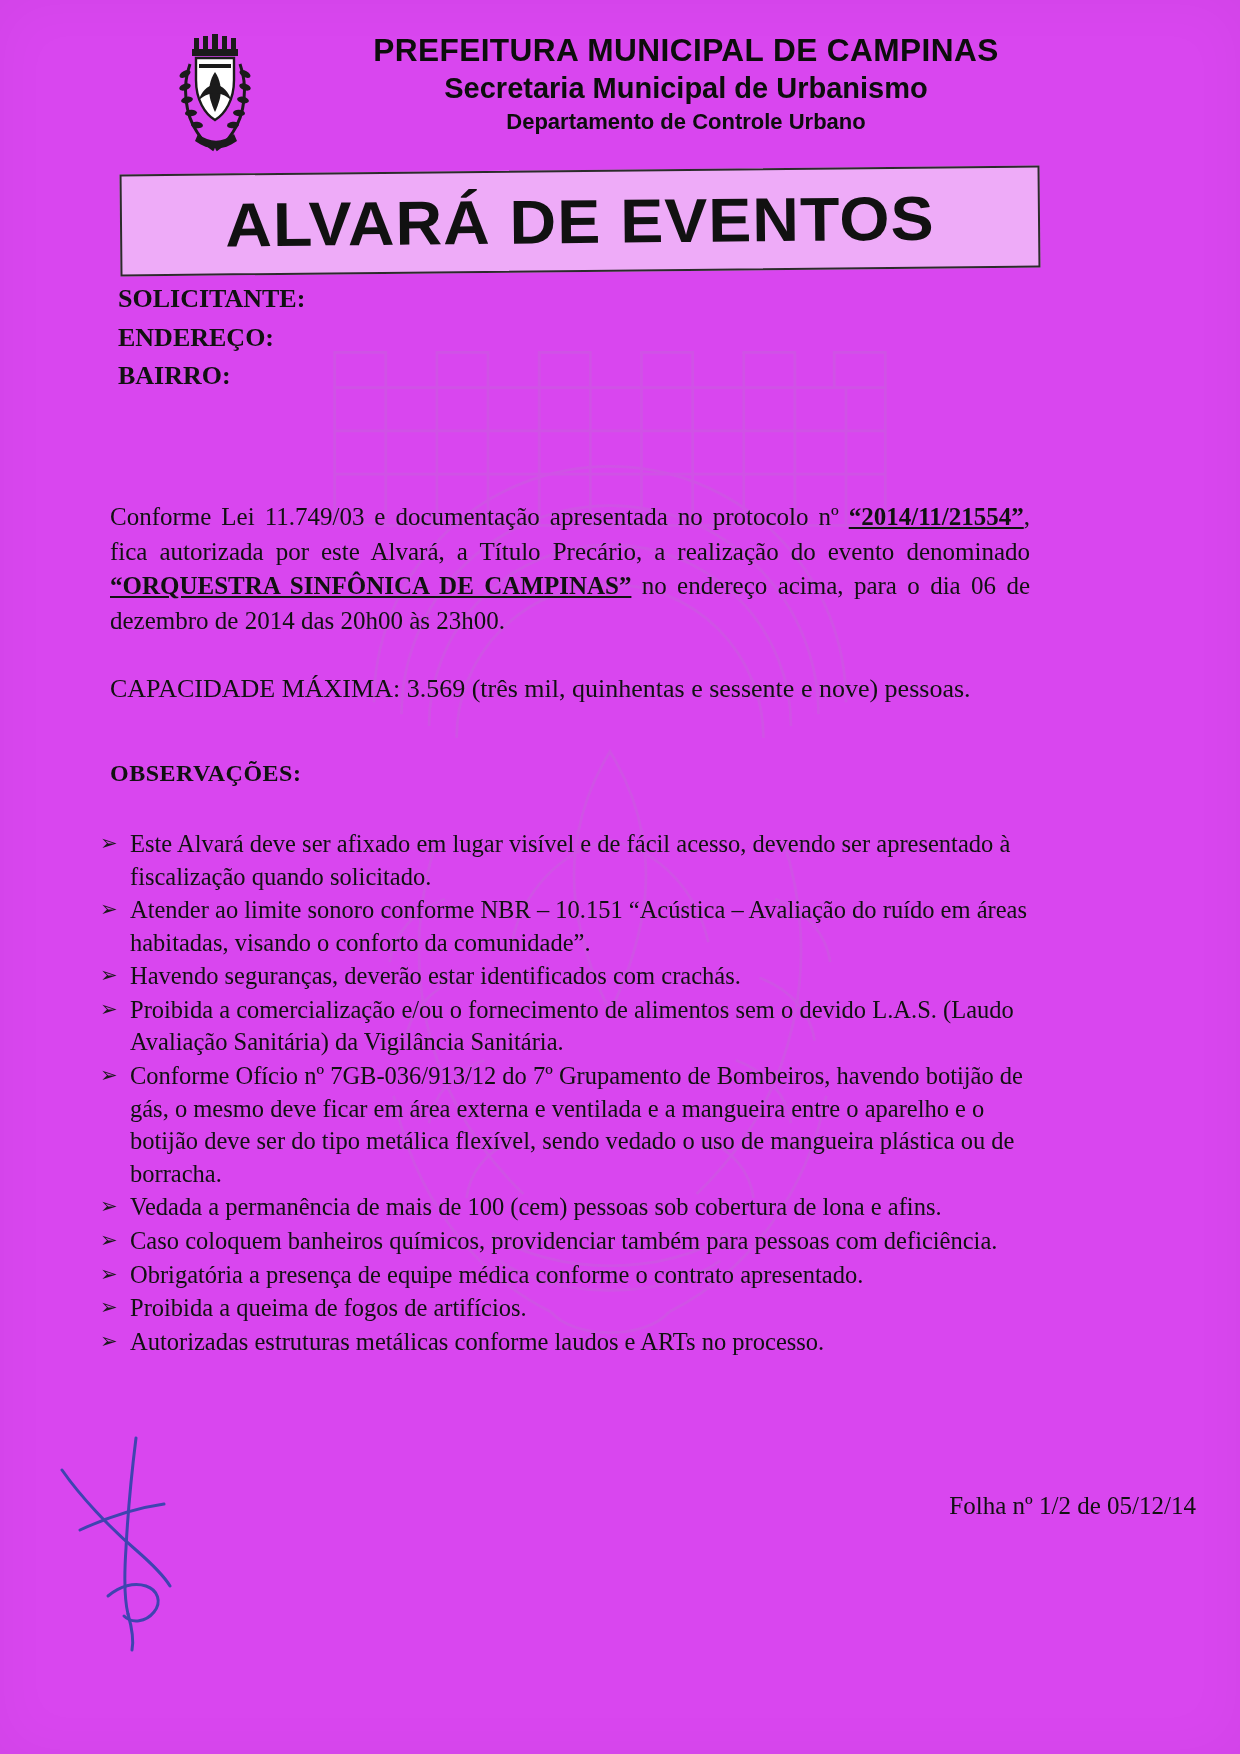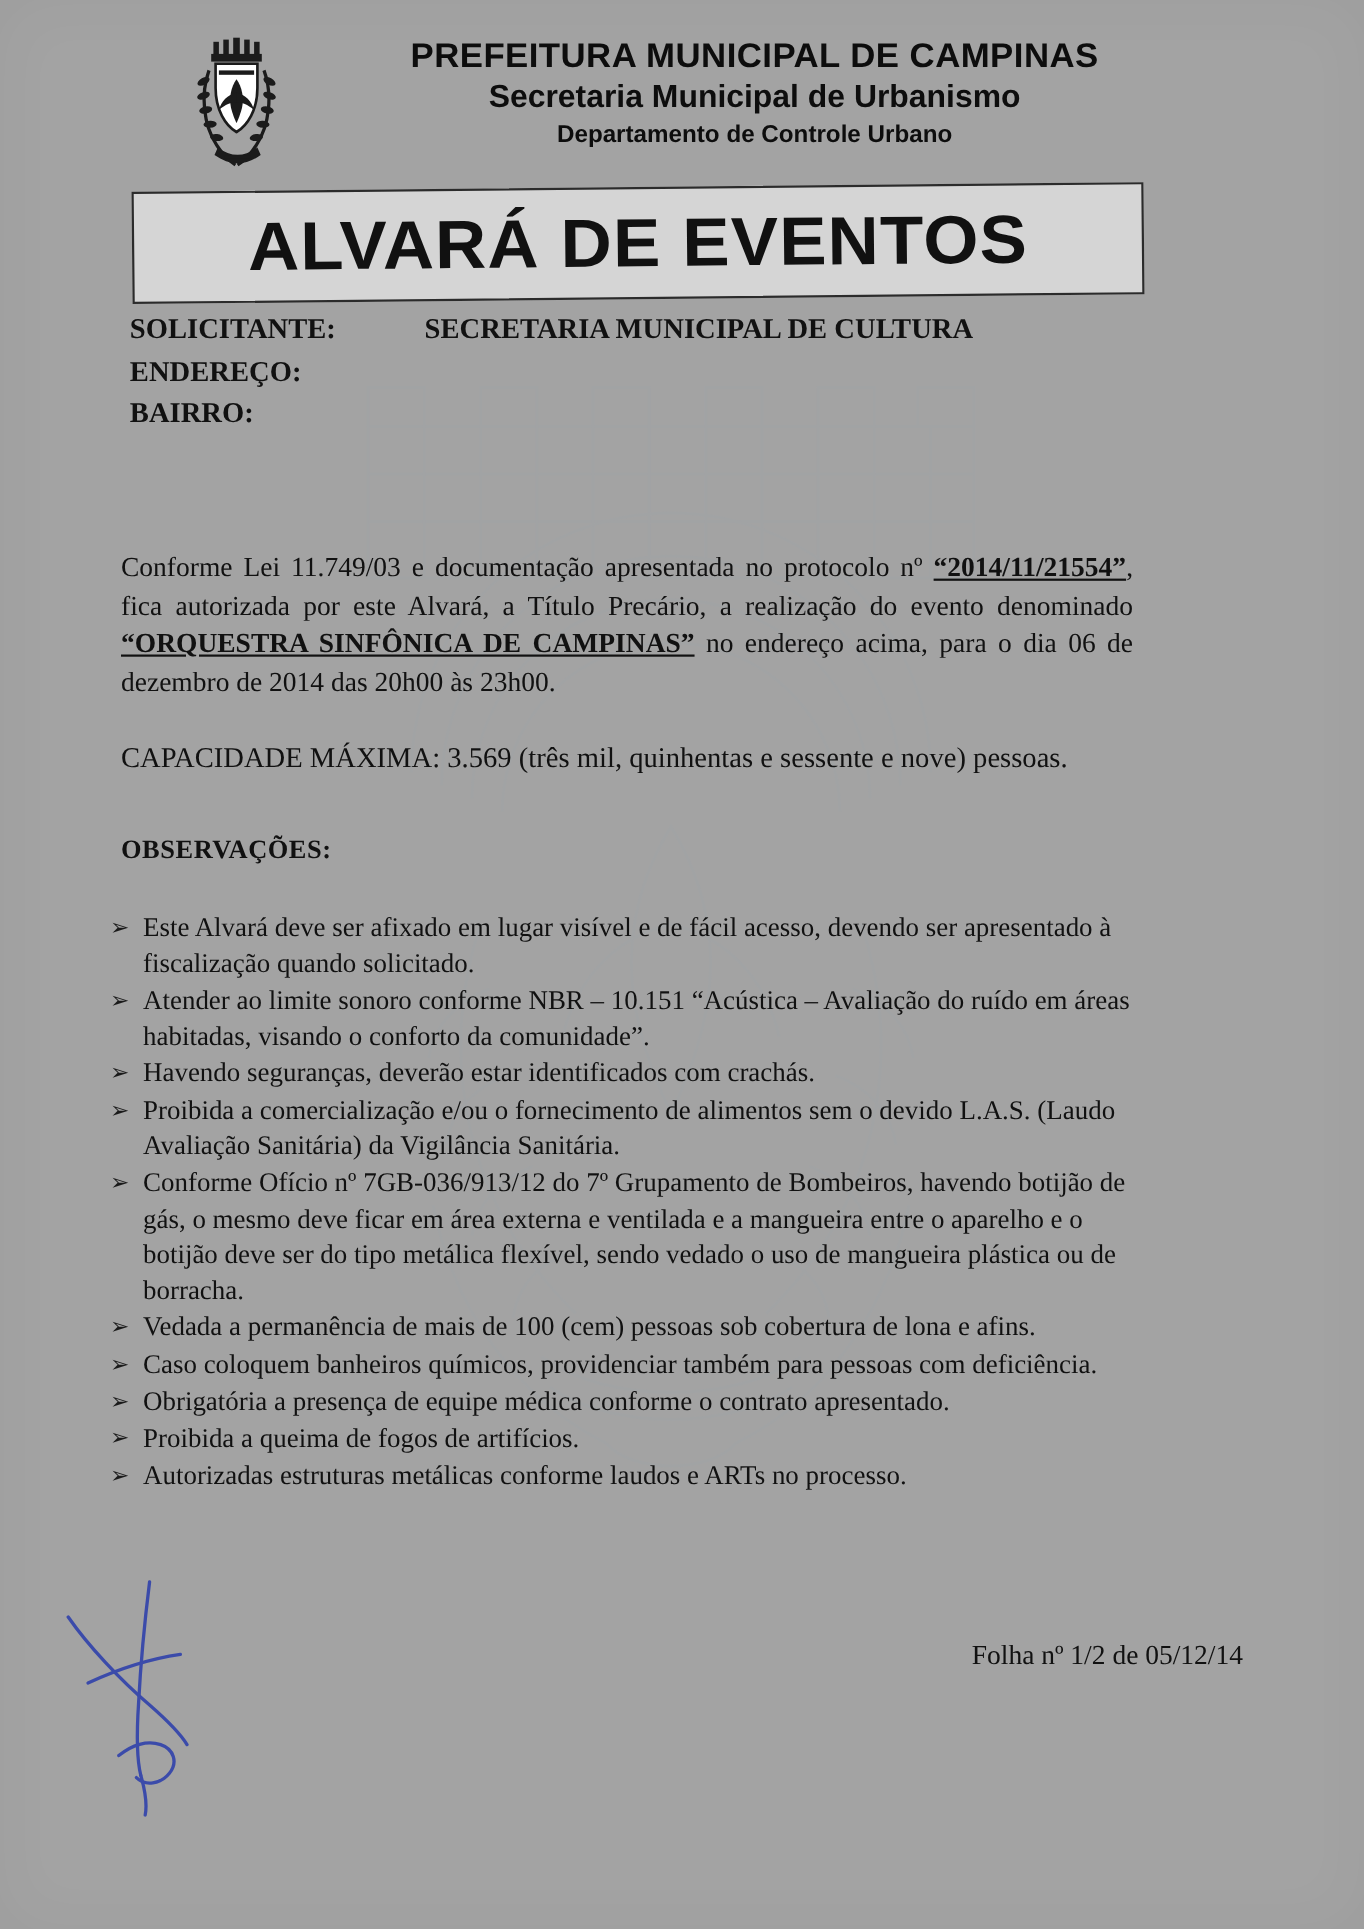--- a/index.html
+++ b/index.html
@@ -6,21 +6,21 @@
   html, body {
     margin: 0;
     padding: 0;
     background: #8a8a8a;
   }
   .page {
     position: relative;
     width: 1240px;
     height: 1754px;
     margin: 0 auto;
-    background: #a3a3a3;
+    background: #d946ef;
     overflow: hidden;
     font-family: "Liberation Serif", "DejaVu Serif", serif;
     color: #111;
     
     box-shadow: inset 0 0 60px rgba(0,0,0,0.035);
   }
 
   
   .watermark {
     position: absolute;
@@ -186,21 +186,21 @@
     text-align: left;
   }
 
   
   .footer {
     position: absolute;
     left: 0;
     top: 1492px;
     width: 1240px;
     text-align: right;
-    padding-right: 110px;
+    padding-right: 44px;
     box-sizing: border-box;
     font-size: 25px;
   }
 
   
   .signature {
     position: absolute;
     left: 40px;
     top: 1400px;
     width: 260px;
@@ -295,21 +295,20 @@
     </div>
 
     <div class="title-banner">
       <div class="title-text">ALVARÁ DE EVENTOS</div>
     </div>
 
     <div class="fields">
 
       <div class="field-row">
         <div class="field-label">SOLICITANTE:</div>
-        <div class="field-value">SECRETARIA MUNICIPAL DE CULTURA</div>
       </div>
 
       <div class="field-row row-endereco">
         <div class="field-label">ENDEREÇO:</div>
       </div>
 
       <div class="field-row row-bairro">
         <div class="field-label">BAIRRO:</div>
       </div>
     </div>

